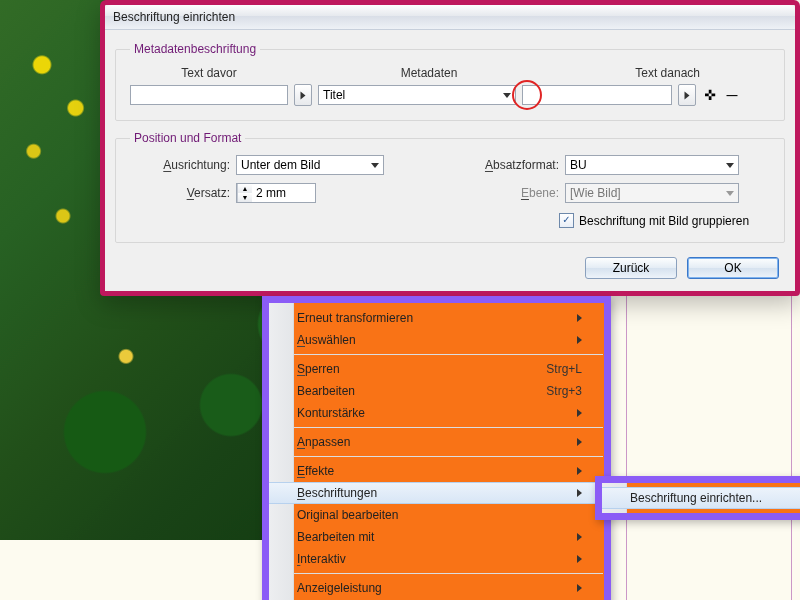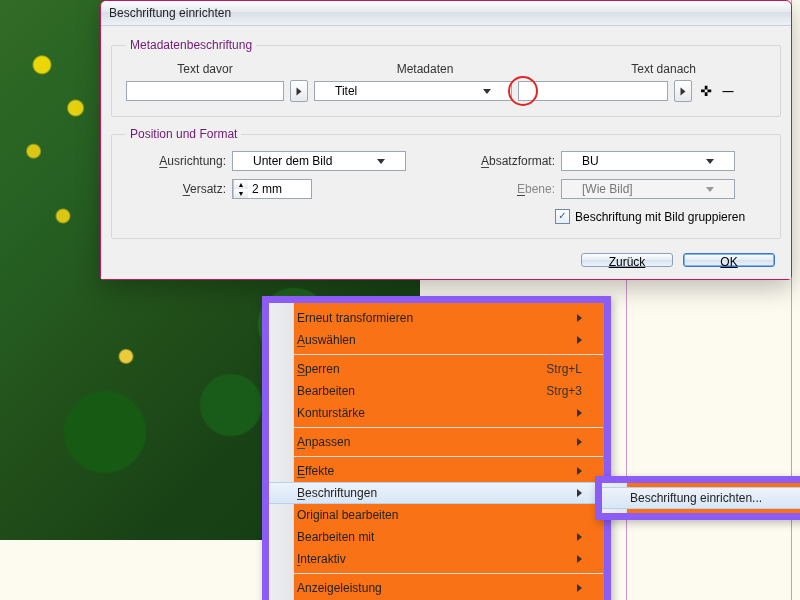--- a/index.html
+++ b/index.html
@@ -23,61 +23,61 @@
   }
 
   
   .guide { position: absolute; background: #b56cb5; opacity: .7; }
   .guide.v { width: 1px; height: 600px; top: 0; }
 
   
   .dialog {
     position: absolute; left: 100px; top: 0; width: 690px;
     background: #f3f3f3;
-    border: 1px solid #be185d;
+    border: 5px solid #be185d;
     border-radius: 6px 6px 4px 4px;
     box-shadow: 0 8px 24px rgba(0,0,0,0.25);
   }
   .titlebar {
     height: 24px; line-height: 24px; padding: 0 8px;
     background: linear-gradient(#fdfdfe, #e6e9ee 45%, #d9dee7 46%, #eef1f6);
     border-bottom: 1px solid #c7cfdb; border-radius: 6px 6px 0 0;
     color: #222; font-size: 12px;
   }
   .dlg-body { padding: 6px 10px 10px; background: #f0f0f0; }
   fieldset {
     border: 1px solid #d7d7d7; border-radius: 2px; margin: 6px 0 10px; padding: 10px 14px 14px;
     background: #f0f0f0;
   }
   legend { padding: 0 4px; color: #701a75; font-size: 12px; }
   .row { display: flex; align-items: center; gap: 6px; }
   .lbl { color: #333; text-align: right; }
   input[type=text], .combo, .spin {
     height: 20px; box-sizing: border-box; border: 1px solid #9da6b3; background: #fff;
-    padding: 0 20px; font: inherit;
+    padding: 0 4px; font: inherit;
   }
   .combo { display: flex; align-items: center; justify-content: space-between; background: #fff; }
   .combo.disabled { background: #f4f4f4; color: #777; }
   .caret { width: 0; height: 0; border-left: 4px solid transparent; border-right: 4px solid transparent; border-top: 5px solid #333; }
   .tiny-btn { width: 16px; height: 20px; border: 1px solid #9da6b3; background: linear-gradient(#fff,#e7e9ec); border-radius: 2px; display: flex; align-items: center; justify-content: center; font-size: 11px; cursor: pointer; }
   .spin { display: flex; align-items: center; padding: 0; }
   .spin input { border: none; width: 46px; height: 18px; padding: 0 4px; font: inherit; outline: none; }
   .spin .arrows { display: flex; flex-direction: column; border-left: 1px solid #c3c9d2; }
   .spin .arrows span { width: 14px; height: 9px; display: flex; align-items: center; justify-content: center; font-size: 7px; background: linear-gradient(#fff,#e7eaee); cursor: pointer; }
 
   .under { text-decoration: underline; text-decoration-color: #444; text-underline-offset: 2px; }
 
   .chk { display: flex; align-items: center; gap: 5px; }
   .chk-box { width: 13px; height: 13px; border: 1px solid #6d88aa; background: linear-gradient(#fff,#e8eef7); color: #2a5a9a; font-size: 10px; line-height: 11px; text-align: center; }
 
   .dlg-buttons { display: flex; justify-content: flex-end; gap: 10px; padding: 4px 6px 2px; }
   .btn {
-    min-width: 92px; height: 14px; border: 1px solid #8aa0bd; border-radius: 3px;
+    min-width: 92px; height: 22px; border: 1px solid #8aa0bd; border-radius: 3px;
     background: linear-gradient(#fdfefe, #e5edf5 48%, #d6e2ef 52%, #edf3fa);
-    font: inherit; cursor: pointer; text-decoration: underline;
+    font: inherit; cursor: pointer;
   }
   .btn.primary { border-color: #3b78c9; box-shadow: inset 0 0 0 1px #7fb3ee; }
 
   .red-circle {
     position: absolute; width: 26px; height: 26px; border: 2px solid #e02525; border-radius: 50%;
     pointer-events: none;
   }
 
   
   .menu, .submenu {
@@ -134,21 +134,21 @@
           <div class="red-circle" style="left:382px; top:-4px"></div>
         </div>
       </fieldset>
 
       <fieldset>
         <legend>Position und Format</legend>
         <div style="display:flex; gap:30px">
           <div style="flex:1">
             <div class="row" style="margin-bottom:8px">
               <div class="lbl" style="width:100px"><span class="under">A</span><span>usrichtung:</span></div>
-              <div class="combo" style="width:174px">
+              <div class="combo" style="width:148px">
                 <span>Unter dem Bild</span>
                 <span class="caret"></span>
               </div>
             </div>
             <div class="row">
               <div class="lbl" style="width:100px"><span class="under">V</span><span>ersatz:</span></div>
               <div class="spin" style="width:80px">
                 <div class="arrows">
                     <span>▲</span>
                     <span>▼</span>

